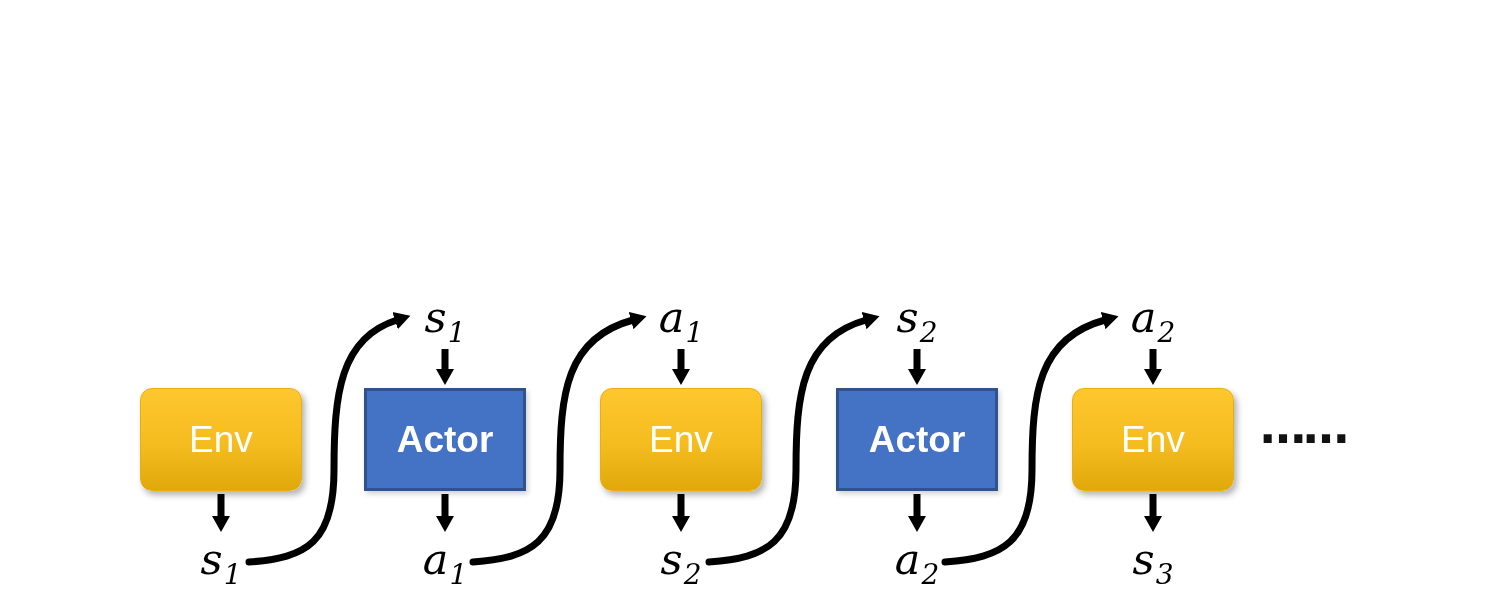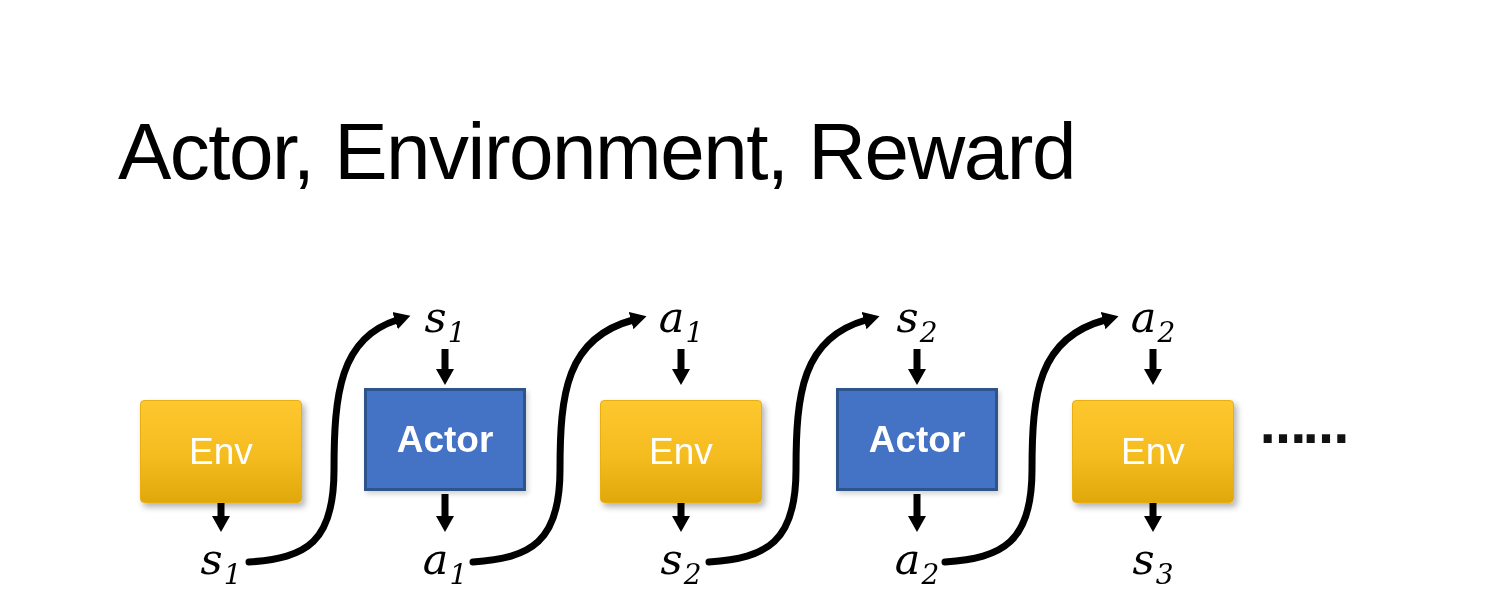--- a/index.html
+++ b/index.html
@@ -49,23 +49,22 @@
     align-items: center;
     justify-content: center;
     color: #ffffff;
     font-size: 37px;
     line-height: 1;
     box-sizing: border-box;
   }
   .box.env {
     background: linear-gradient(180deg, #FDC72E 0%, #F5BC1F 55%, #E1A80C 100%);
     border: 1px solid #E8AF12;
-    border-radius: 4px;
+    border-radius: 12px;
     box-shadow: 3px 4px 6px rgba(0,0,0,0.30);
-    margin-top: 12px;
   }
   .box.actor {
     background: #4472C4;
     border: 3px solid #2F548C;
     box-shadow: 2px 3px 5px rgba(0,0,0,0.18);
     font-weight: bold;
   }
   .mlabel {
     position: absolute;
     width: 80px;
@@ -96,21 +95,20 @@
     line-height: 1;
     color: #111111;
     white-space: nowrap;
   }
 </style>
 </head>
 <body>
 
 <div class="slide">
 
-  <h1 class="title">Actor, Environment, Reward</h1>
 
   <div class="diagram">
 
     <svg class="arrows-layer" width="1500" height="608" viewBox="0 0 1500 608" xmlns="http://www.w3.org/2000/svg">
       <defs>
         <marker id="ah" markerUnits="userSpaceOnUse" markerWidth="18" markerHeight="22" refX="2" refY="10" orient="auto">
           <path d="M0,1 L16,10 L0,19 Z" fill="#000000"></path>
         </marker>
       </defs>
 

